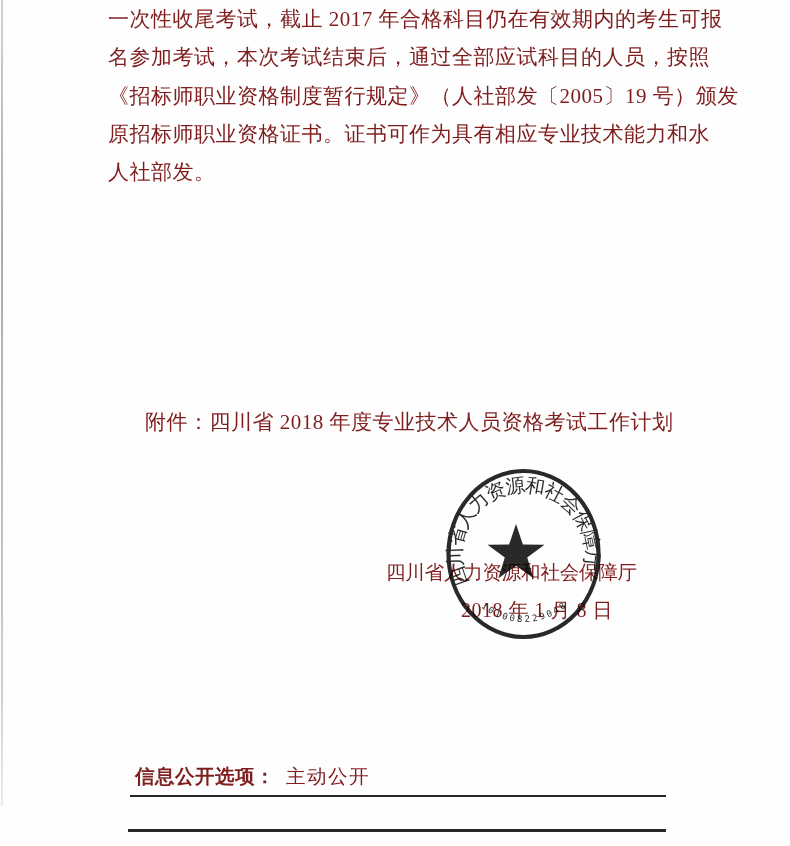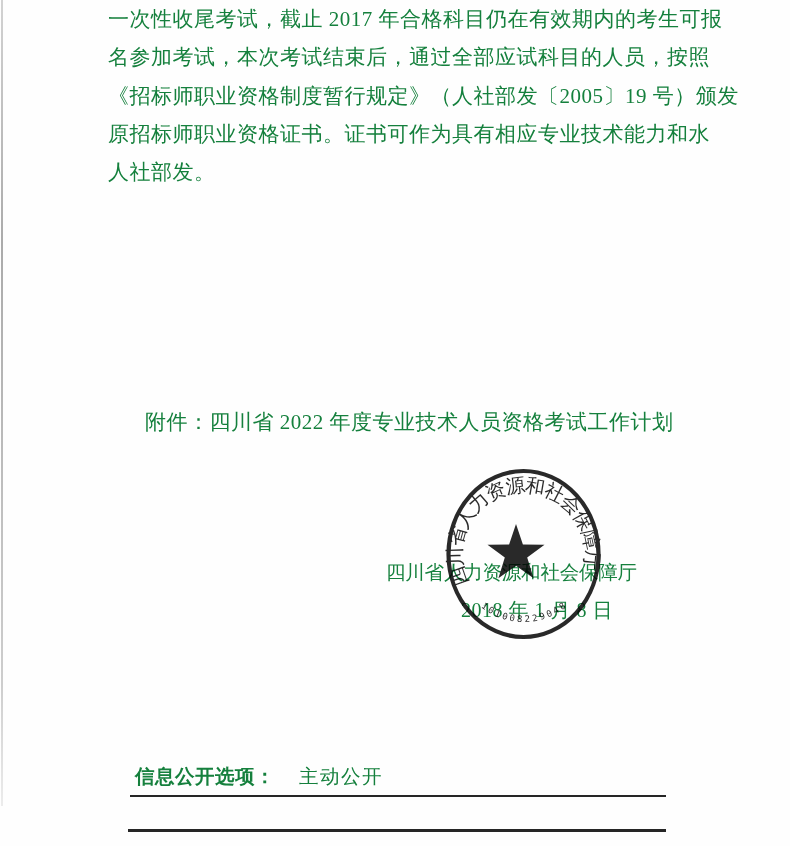--- a/index.html
+++ b/index.html
@@ -1,21 +1,21 @@
 <!DOCTYPE html>
 <html><head>
 <meta charset="utf-8">
 <style>
   html,body{margin:0;padding:0;background:#e8e8e8;}
   .page{
     position:relative;
     width:790px;height:846px;
     background:#fefefe;
     font-family:"Liberation Serif","DejaVu Serif",serif;
-    color:#15803d;
+    color:#7f1d1d;
     overflow:hidden;
     margin:0 auto;
   }
   .textblock{
     position:absolute;
     left:108px;width:578px;
     font-size:21px;
     line-height:38.3px;
     letter-spacing:0.5px;
   }
@@ -53,21 +53,21 @@
     width:162px;height:176px;
     opacity:0.92;
     mix-blend-mode:multiply;
   }
   .disc{
     position:absolute;left:135px;top:764px;
     font-size:19.5px;line-height:26px;
     white-space:nowrap;
   }
   .disc-label{font-weight:700;letter-spacing:0.5px;}
-  .disc-value{margin-left:24px;letter-spacing:1.5px;}
+  .disc-value{margin-left:11px;letter-spacing:1.5px;}
   .rule{position:absolute;background:#262626;}
   .rule1{left:130px;top:795px;width:536px;height:2px;}
   .rule2{left:128px;top:829px;width:538px;height:3px;}
   .row2{
     position:absolute;left:150px;top:803px;width:508px;
     display:flex;justify-content:space-between;
     font-size:18px;line-height:24px;letter-spacing:0px;
     white-space:nowrap;
   }
   .scan-artifact{
@@ -85,21 +85,21 @@
 
   <div class="textblock" id="p1">
     <div class="line">一次性收尾考试，截止 2017 年合格科目仍在有效期内的考生可报</div>
     <div class="line">名参加考试，本次考试结束后，通过全部应试科目的人员，按照</div>
     <div class="line">《招标师职业资格制度暂行规定》（人社部发〔2005〕19 号）颁发</div>
     <div class="line">原招标师职业资格证书。证书可作为具有相应专业技术能力和水</div>
     <div class="line last">人社部发。</div>
   </div>
 
 
-  <div class="attach">附件：四川省 2022 年度专业技术人员资格考试工作计划</div>
+  <div class="attach">附件：四川省 2018 年度专业技术人员资格考试工作计划</div>
 
   <div class="sig">四川省人力资源和社会保障厅</div>
   <div class="sigdate">2018 年 1 月 8 日</div>
 
   <svg class="seal" viewBox="0 0 162 176" aria-hidden="true">
     <defs>
       <path id="sealTopArc" d="M 26.8 117.1 A 62 62 0 1 1 136.2 117.1" fill="none"></path>
       <path id="sealBottomArc" d="M 27.9 129.9 A 68 68 0 0 0 135.1 129.9" fill="none"></path>
     </defs>
     <ellipse cx="81.5" cy="88" rx="75" ry="83" fill="none" stroke="#161616" stroke-width="4.2"></ellipse>

